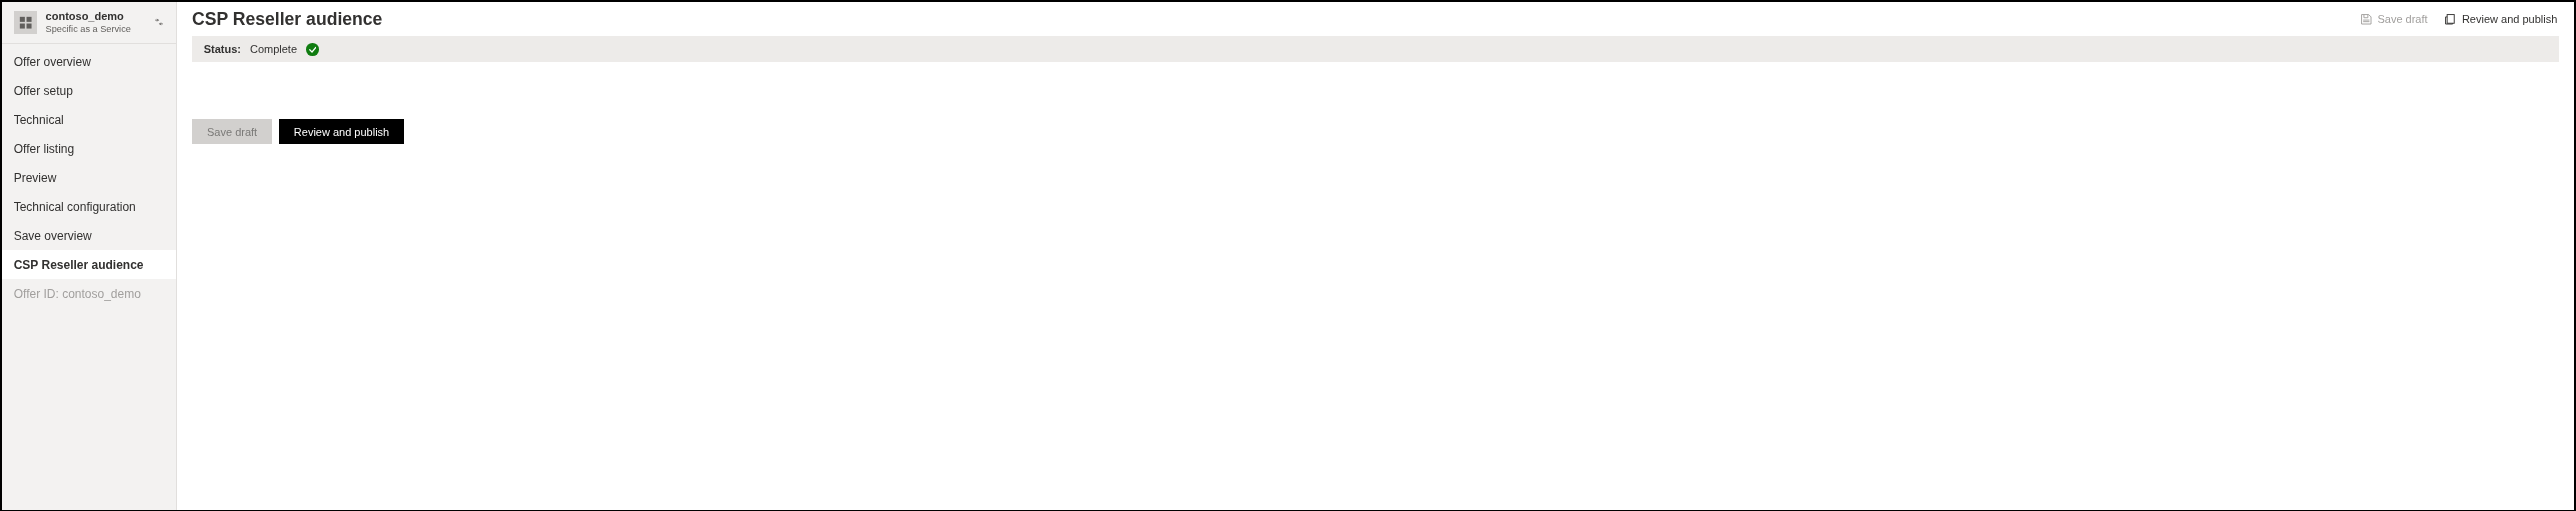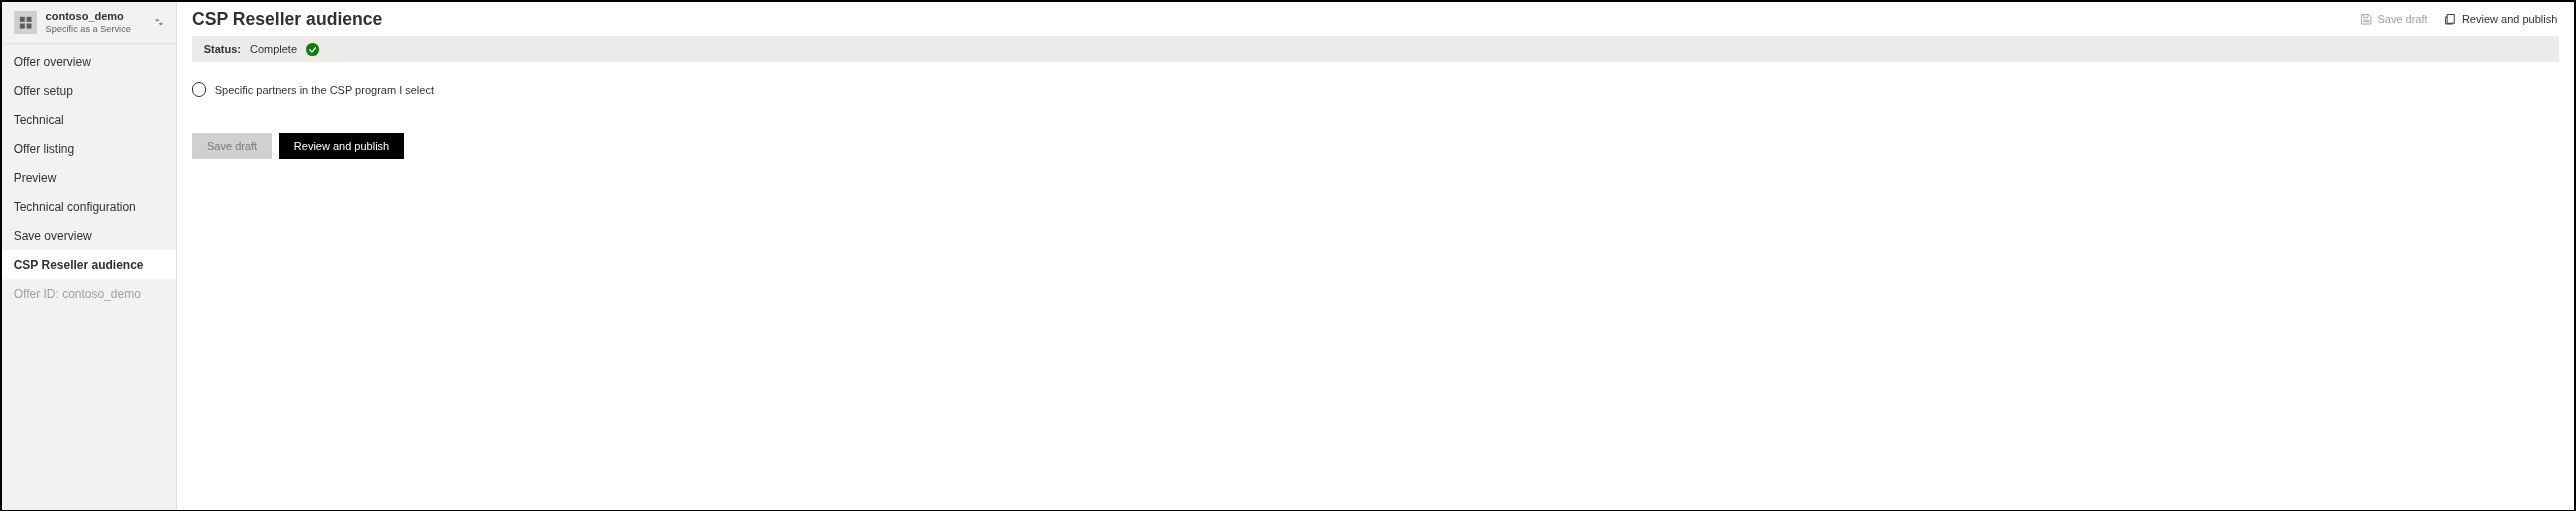--- a/index.html
+++ b/index.html
@@ -114,24 +114,20 @@
       <span class="status-badge">
         <svg viewBox="0 0 10 10">
             <path d="M1 5 L4 8 L9 2" stroke="#fff" stroke-width="1.6" fill="none" stroke-linecap="round"></path>
           </svg>
       </span>
     </div>
 
 
 
     <div class="radio-group" role="radiogroup">
-      <label class="radio">
-        <span class="radio-dot"></span>
-        <span class="txt">Specific partners in the CSP program I select</span>
-      </label>
     </div>
 
     <div class="bottom-actions">
       <button class="btn btn-secondary">Save draft</button>
       <button class="btn btn-primary">Review and publish</button>
     </div>
   </main>
 </div>
 
 

